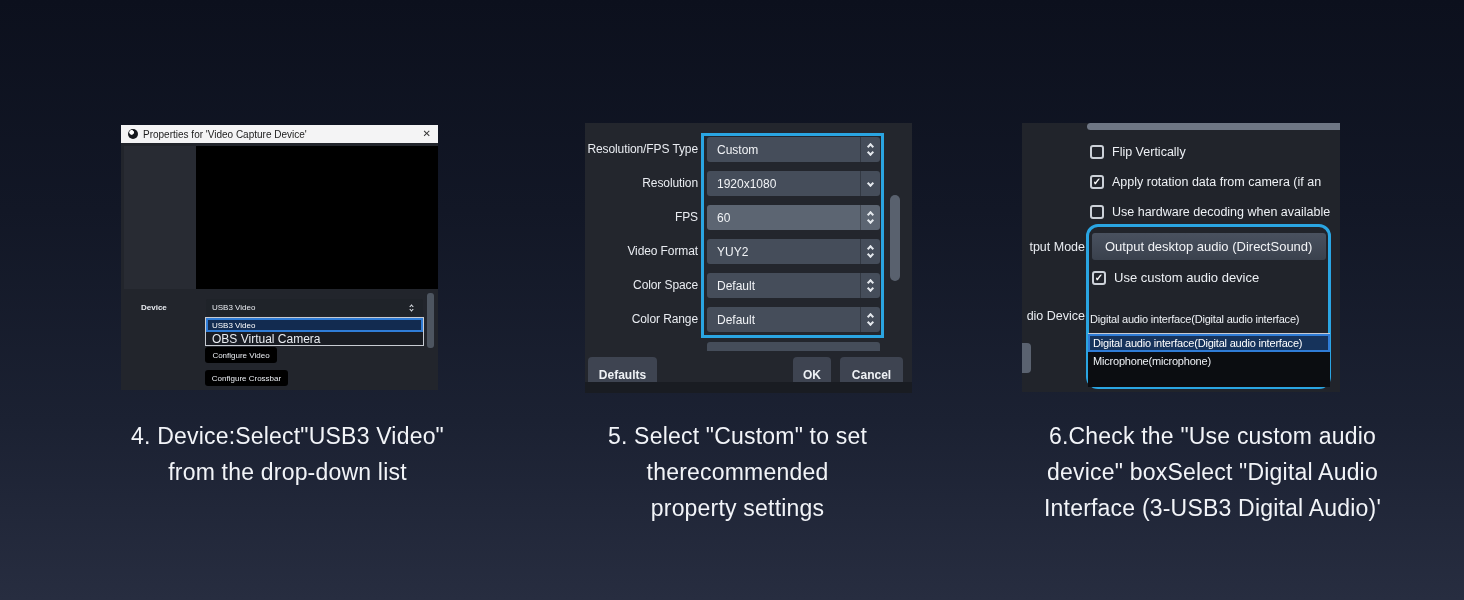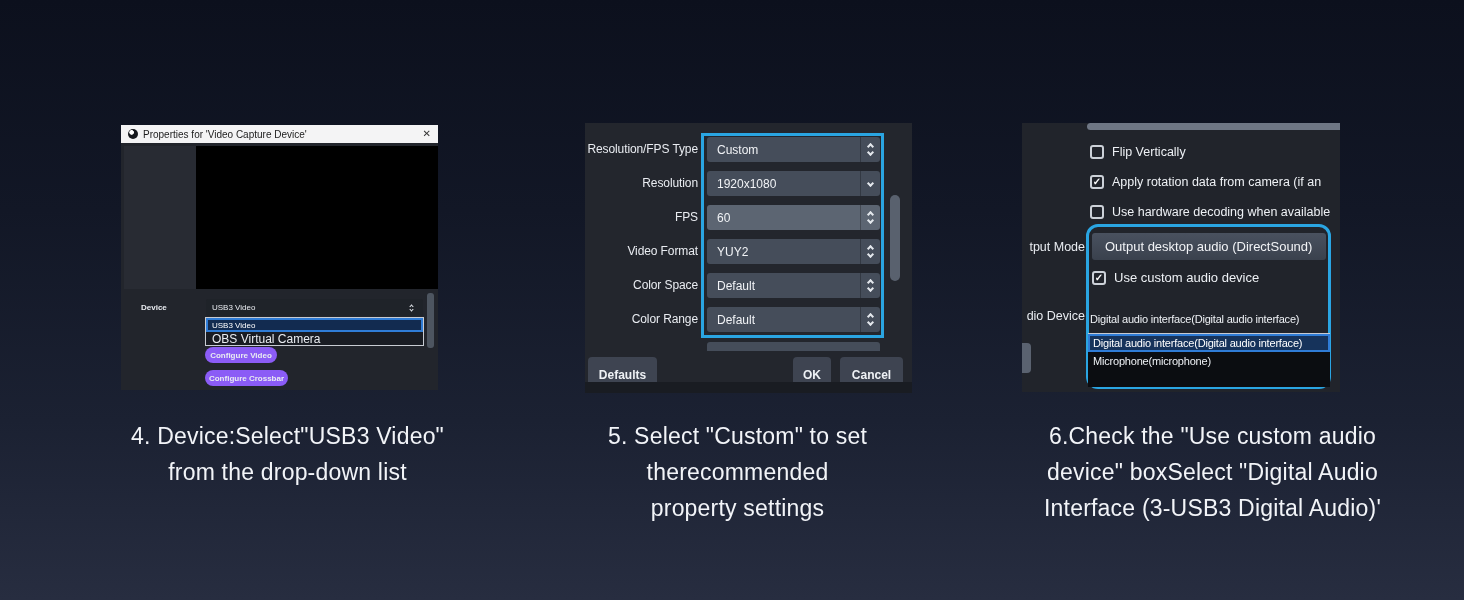--- a/index.html
+++ b/index.html
@@ -19,21 +19,21 @@
   #p1 .close{font-size:10px;color:#333;line-height:18px;}
   #p1 .leftstrip{position:absolute;left:3px;top:21px;width:72px;height:143px;background:#282b33;}
   #p1 .preview{position:absolute;left:75px;top:21px;width:242px;height:143px;background:#000;}
   #p1 .device-label{position:absolute;left:20px;top:174px;width:62px;height:17px;line-height:17px;text-align:left;font-size:8px;font-weight:bold;color:#e9ecf1;}
   #p1 .device-combo{position:absolute;left:85px;top:174px;width:217px;height:17px;background:#1f2329;border-radius:2px;display:flex;align-items:center;padding:0 6px;}
   #p1 .device-combo .val{font-size:8px;color:#e9ecf1;white-space:nowrap;}
   #p1 .p1scroll{position:absolute;left:306px;top:168px;width:7px;height:55px;background:#4d5560;border-radius:3px;}
   #p1 .p1list{position:absolute;left:84px;top:192px;width:219px;height:29px;border:1px solid #c7cbd2;background:#191c23;}
   #p1 .p1item-sel{height:14px;border:2px solid #2f7cd6;background:#122b50;display:flex;align-items:center;padding-left:4px;font-size:8px;color:#ffffff;white-space:nowrap;}
   #p1 .p1item{height:13px;display:flex;align-items:center;padding-left:6px;font-size:12px;color:#e9ecf1;white-space:nowrap;text-align:right;}
-  .p1btn{position:absolute;background:#8b5cf6;border-radius:8px;font-size:8px;color:#e9ecf1;display:flex;align-items:center;justify-content:center;white-space:nowrap;font-weight:bold;}
+  .p1btn{position:absolute;background:#000000;border-radius:3px;font-size:8px;color:#e9ecf1;display:flex;align-items:center;justify-content:center;white-space:nowrap;}
   
   #p2{left:585px;top:123px;width:327px;height:270px;background:#23262d;}
   #p2 .bluerect{position:absolute;left:116px;top:10px;width:183px;height:205px;border:3px solid #2aa5e2;}
   .p2label{position:absolute;left:0;width:113px;height:25px;line-height:25px;text-align:right;font-size:12px;color:#e9ecf1;letter-spacing:-0.1px;white-space:nowrap;}
   .combo{position:absolute;left:122px;width:173px;height:25px;background:#454d5a;border-radius:3px;display:flex;align-items:center;}
   .combo.focused{background:#5c6572;}
   .combo .combo-val{font-size:12px;color:#f1f3f6;padding-left:10px;white-space:nowrap;}
   .spin{margin-left:auto;width:20px;height:100%;border-left:1px solid rgba(0,0,0,0.25);display:flex;flex-direction:column;align-items:center;justify-content:center;gap:3px;flex:0 0 auto;}
   .spin i{display:block;width:5px;height:5px;border:solid #e3e7ec;border-width:0 2px 2px 0;}
   .spin i.cu{transform:rotate(-135deg);margin-bottom:-1px;}

